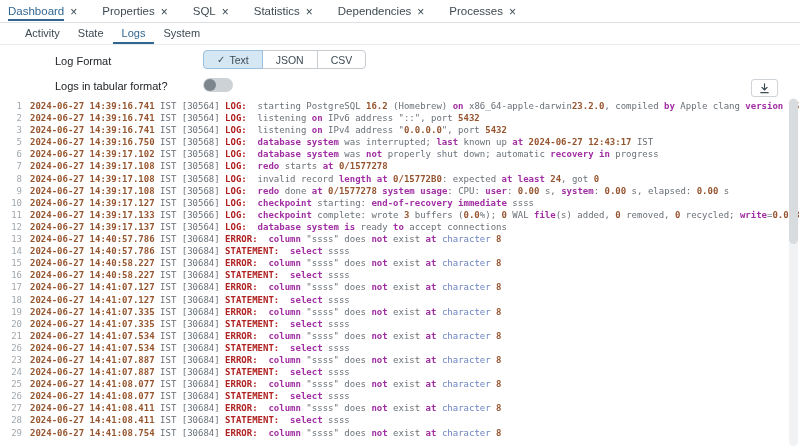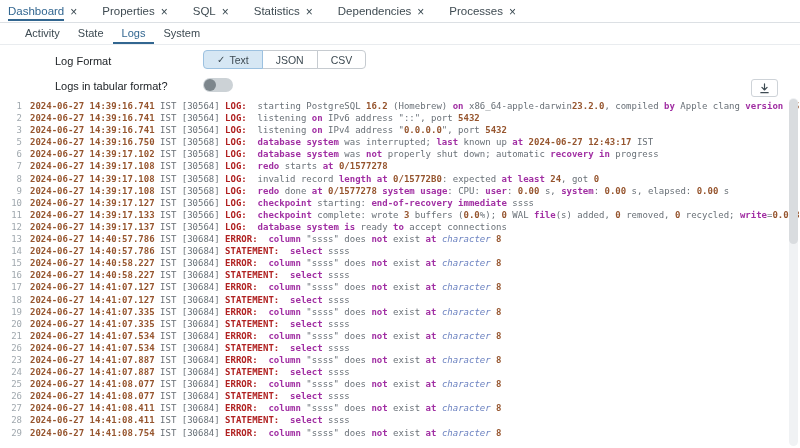--- a/index.html
+++ b/index.html
@@ -50,21 +50,21 @@
   
   .log-viewer { position:absolute; top:98px; left:0; right:0; bottom:0; overflow:hidden;
     background:#fff; font-family:"DejaVu Sans Mono", monospace; font-size:9px;
     line-height:12.1px; padding-top:2px; }
   .log-line { white-space:pre; height:12.1px; }
   .ln { display:inline-block; width:22px; text-align:right; margin-right:8px; color:#a0a8ae; }
   .tk-p  { color:#697077; }
   .tk-n  { color:#96552e; font-weight:bold; }
   .tk-sev{ color:#b02121; font-weight:bold; }
   .tk-kw { color:#a12fa3; font-weight:bold; }
-  .tk-bl { color:#6d83c1;font-style:italic; }
+  .tk-bl { color:#6d83c1; }
 
   .scroll-track { position:absolute; top:98px; right:2px; bottom:2px; width:9px;
     background:#f0f2f4; border-radius:5px; }
   .scroll-thumb { position:absolute; top:1px; left:0; width:9px; height:145px;
     background:#d9dcdf; border-radius:5px; }
 </style>
 </head>
 <body>
 
 <div id="app">

